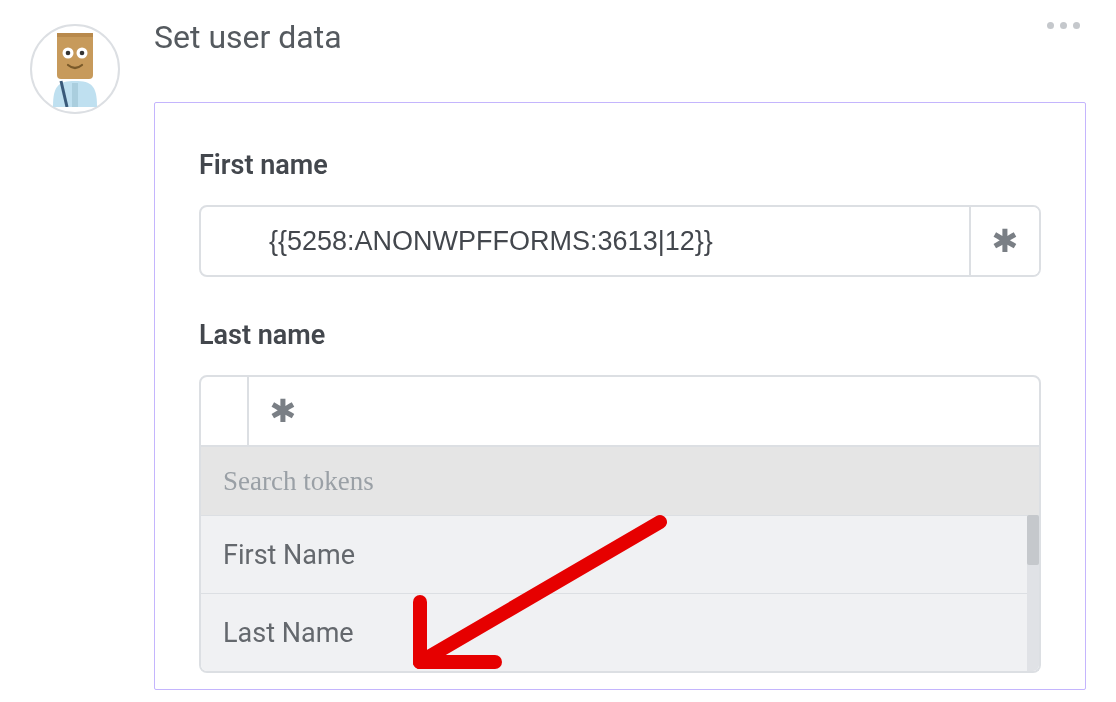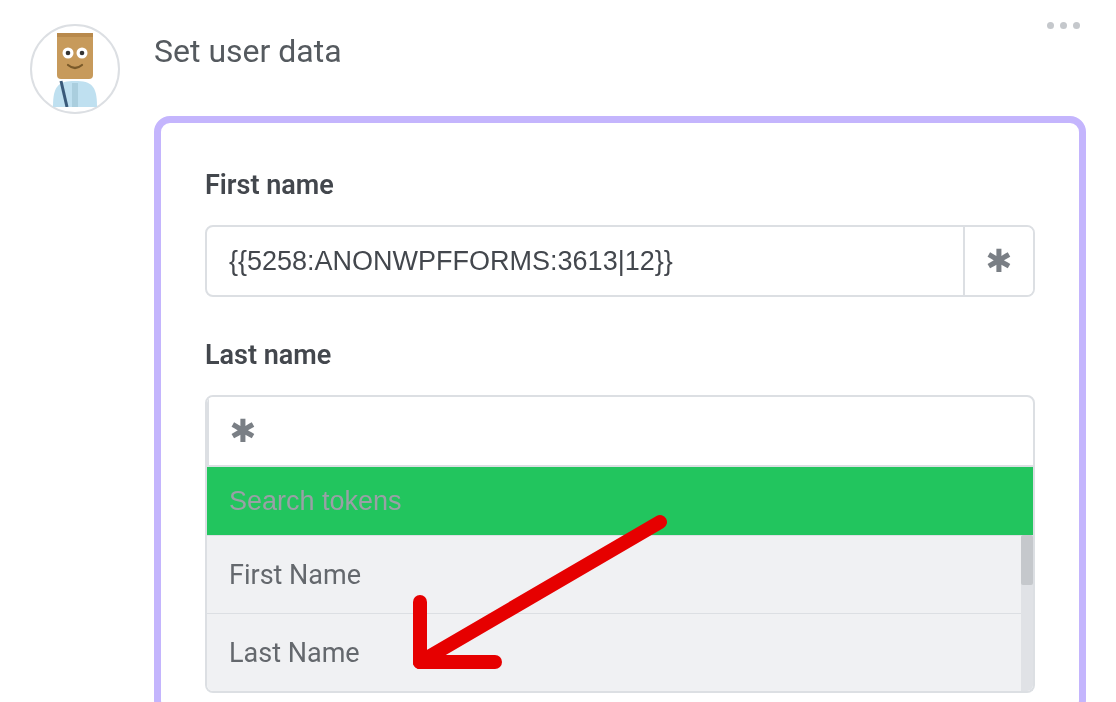--- a/index.html
+++ b/index.html
@@ -29,42 +29,43 @@
       margin-right: 34px;
       margin-top: 6px;
     }
     .avatar svg { width: 64px; height: 76px; }
     .content { flex: 1; }
     .title {
       font-size: 32px;
       font-weight: 400;
       color: #555a5f;
       margin-bottom: 46px;
-      margin-top: 14px;
+      margin-top: 0;
     }
     .card {
-      border: 7px solid #c4b5fd;
-      border-radius: 16px;
+      border: 1px solid #c4b5fd;
+      border-radius: 2px;
       padding: 46px 44px 0 44px;
       min-height: 580px;
     }
     .field-group { margin-bottom: 42px; }
     .field-label {
       font-size: 27px;
       font-weight: 600;
       color: #43474d;
       margin-bottom: 24px;
     }
     .input-row {
       display: flex;
       border: 2px solid #dcdfe3;
       border-radius: 8px;
       height: 72px;
       overflow: hidden;
       background: #fff;
+      padding-left: 46px;
     }
     .input-row input {
       flex: 1;
       border: none;
       outline: none;
       padding: 0 22px;
       font-size: 27px;
       color: #43474d;
       height: 100%;
       background: transparent;
@@ -91,21 +92,22 @@
       overflow: hidden;
     }
     .search-row input {
       width: 100%;
       border: none;
       outline: none;
       height: 68px;
       padding: 0 22px;
       font-size: 27px;
       color: #43474d;
-      background: #22c55e;
+      background: #e5e5e5;
+      font-family: Liberation Serif, serif;
     }
     .search-row input::placeholder { color: #9aa0a6; }
     .option-list { position: relative; }
     .option-item {
       height: 78px;
       display: flex;
       align-items: center;
       padding: 0 22px;
       background: #f0f1f3;
       border-top: 1px solid #dcdfe3;

